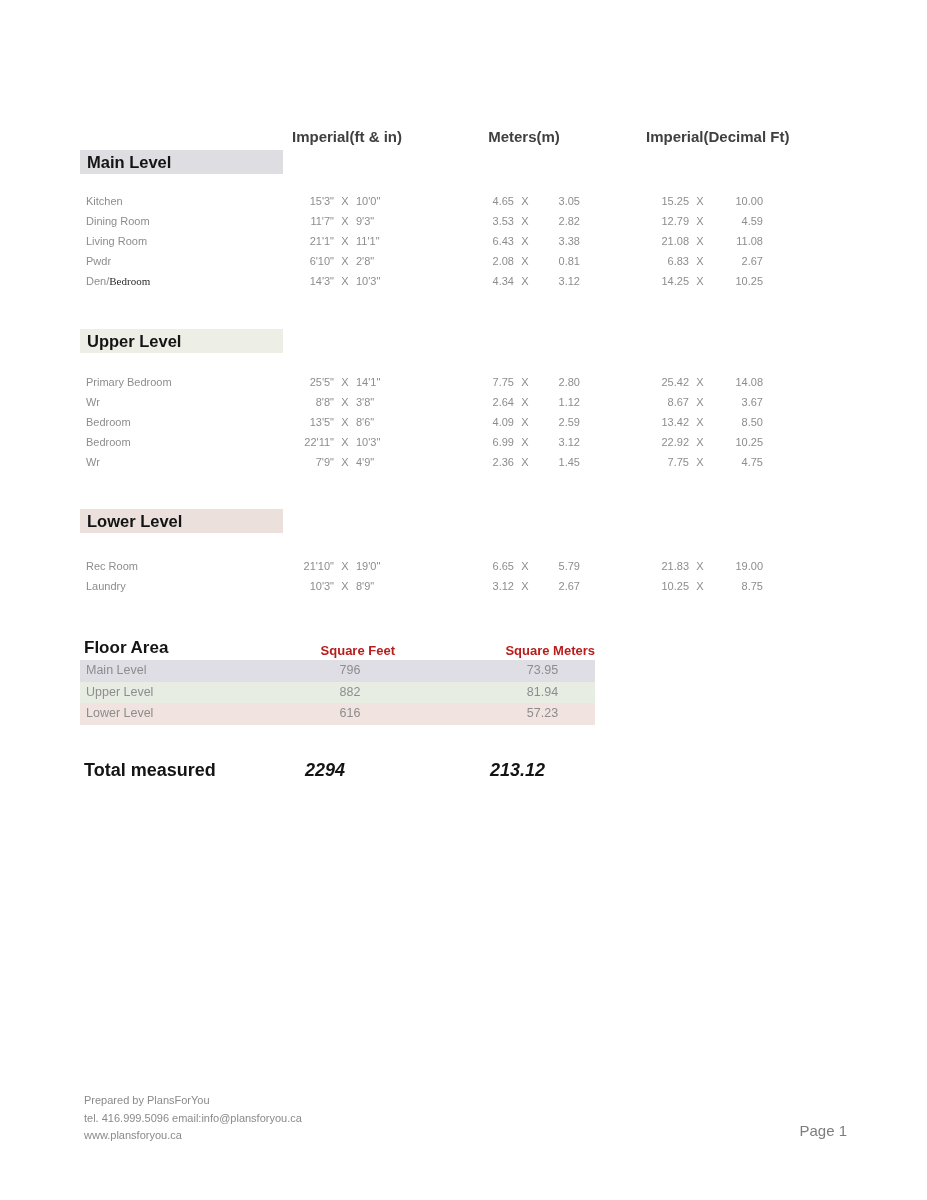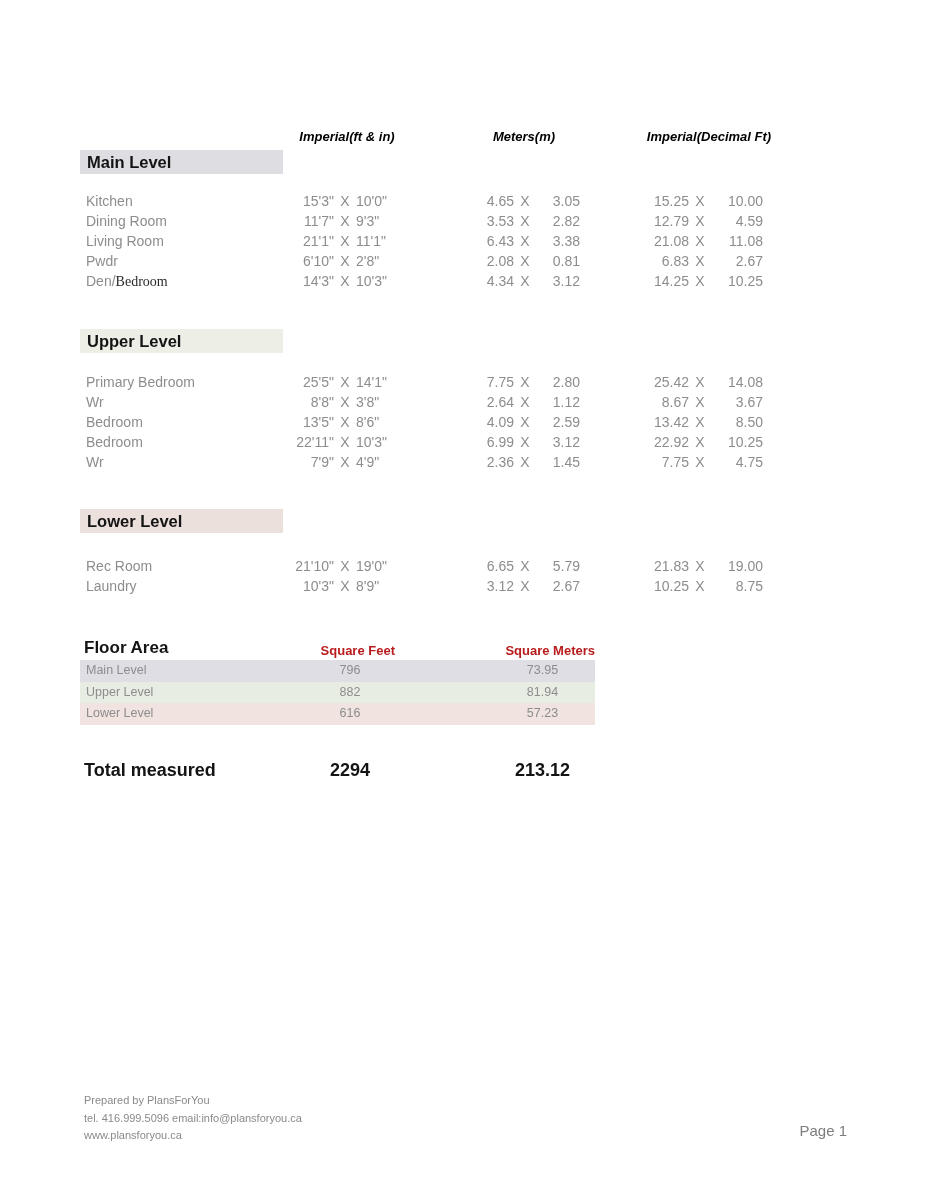--- a/index.html
+++ b/index.html
@@ -6,34 +6,34 @@
   html,body { background:#fff; }
   body { width:927px; height:1200px; font-family:"Liberation Sans",sans-serif; }
   .page { position:relative; width:927px; height:1200px; background:#fff; overflow:hidden; }
   .abs { position:absolute; }
 
   
   .grid-row {
     display:grid;
     grid-template-columns:196px 58px 22px 62px 50px 46px 22px 44px 57px 52px 22px 52px;
     height:20px; line-height:20px;
-    font-size:14px; color:#8d8d8d; white-space:nowrap;
+    font-size:11px; color:#8d8d8d; white-space:nowrap;
   }
   .r { text-align:right; }
   .l { text-align:left; }
   .x { text-align:center; }
   .name { padding-left:6px; }
   .serif { font-family:"Liberation Serif",serif; color:#2a2a2a; }
 
   
   .col-headers {
     display:grid;
     grid-template-columns:196px 142px 50px 112px 57px 126px;
     height:18px; line-height:18px;
-    font-size:13px; font-weight:bold; color:#000000;font-style:italic;
+    font-size:15px; font-weight:bold; color:#404040;
   }
   .col-headers .grp { text-align:center; white-space:nowrap; }
   .col-headers .dec { position:relative; left:9px; }
 
   
   .bar {
     width:203px; height:24px; line-height:24px; padding-left:7px;
     font-size:16.5px; font-weight:bold; color:#141414; white-space:nowrap;
   }
 
@@ -42,21 +42,21 @@
   .fa-head { height:26px; align-items:end; }
   .fa-title { font-size:17px; font-weight:bold; color:#141414; padding-left:4px; white-space:nowrap; }
   .fa-col { font-size:13px; font-weight:bold; color:#b91c1c; text-align:right; white-space:nowrap; }
   .fa-row { height:21.5px; line-height:21.5px; font-size:12.5px; color:#8d8d8d; }
   .fa-name { padding-left:6px; }
   .fa-val { text-align:center; }
 
   
   .total { height:26px; line-height:26px; font-size:18px; font-weight:bold; color:#141414; }
   .t-label { padding-left:4px; white-space:nowrap; }
-  .t-val { text-align:center; }
+  .t-val { text-align:left;font-style:italic; }
 
   
   .footer { position:absolute; left:84px; top:1092px; font-size:11px; color:#8a8a8a; line-height:17.5px; white-space:nowrap; }
   .page-num { position:absolute; top:1122px; right:80px; font-size:15px; color:#7d7d7d; }
 </style>
 </head>
 <body>
 
 <div class="page">
 

